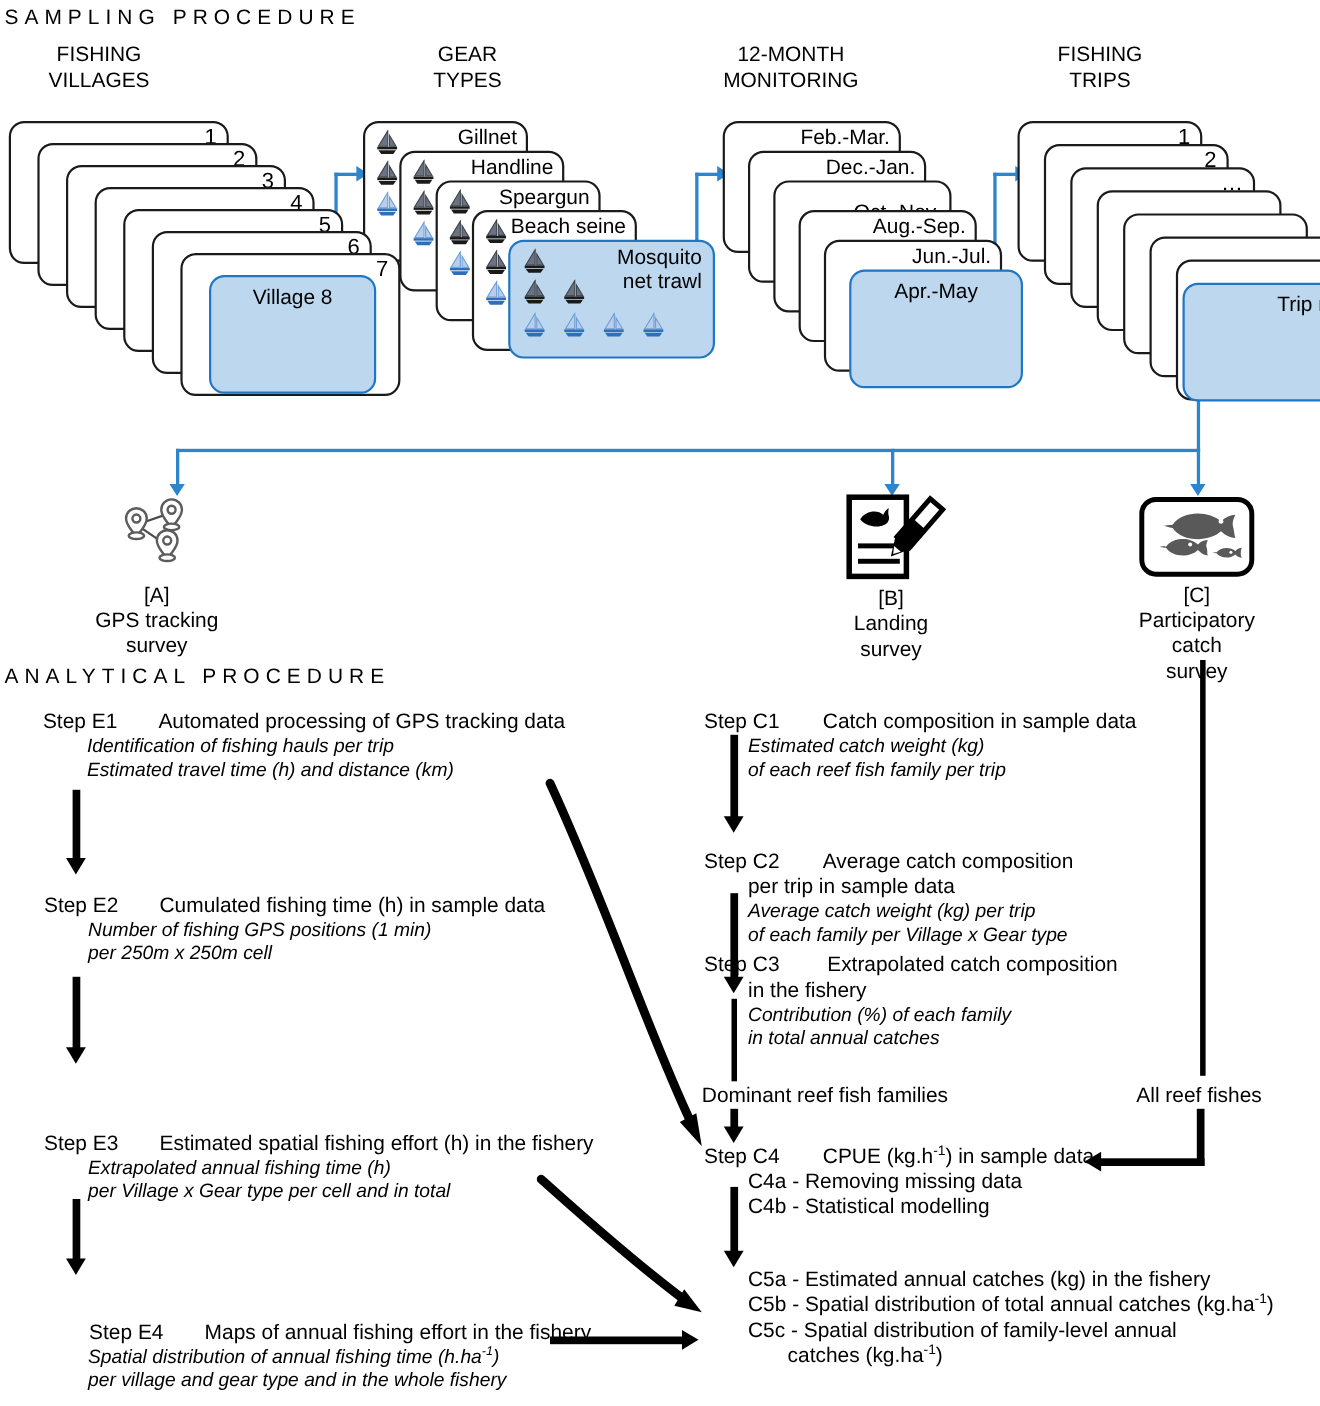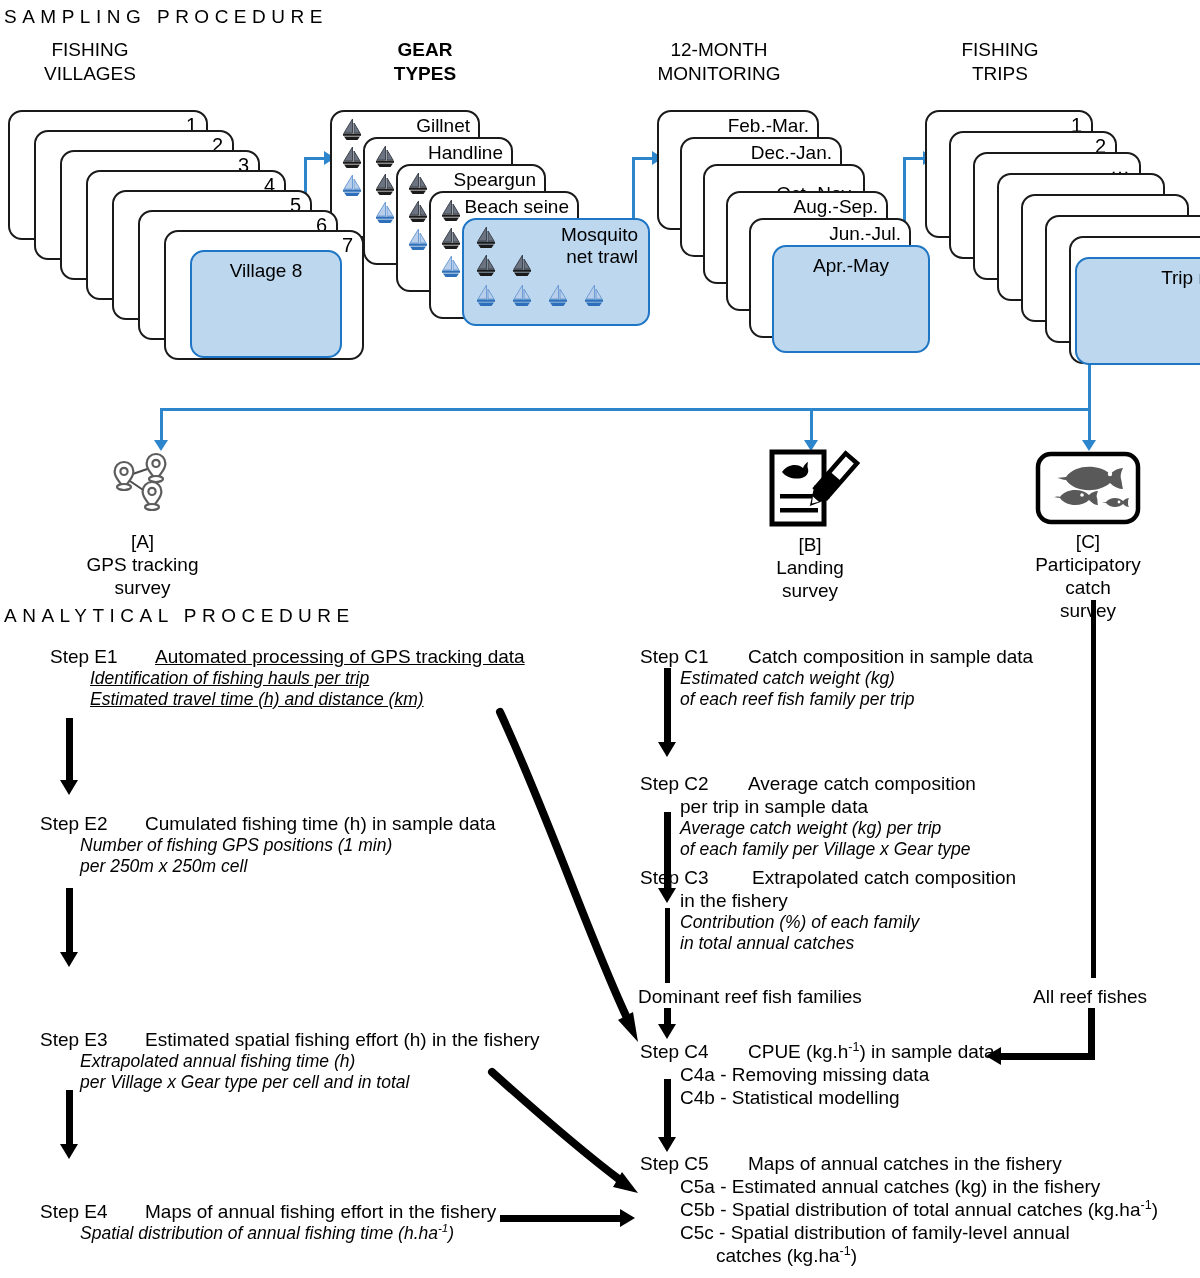--- a/index.html
+++ b/index.html
@@ -53,21 +53,21 @@
 </head>
 <body>
 
 <div class="abs sec-title" style="left:4px;top:6px;">SAMPLING PROCEDURE</div>
 <div class="abs sec-title" style="left:4px;top:605px;">ANALYTICAL PROCEDURE</div>
 
 <div class="abs col-title" style="left:0px;top:38px;width:180px;">
   <div>FISHING</div>
   <div>VILLAGES</div>
 </div>
-<div class="abs col-title" style="left:335px;top:38px;width:180px;font-weight:bold;">
+<div class="abs col-title" style="left:335px;top:38px;width:180px;">
   <div>GEAR</div>
   <div>TYPES</div>
 </div>
 <div class="abs col-title" style="left:604px;top:38px;width:230px;">
   <div>12-MONTH</div>
   <div>MONITORING</div>
 </div>
 <div class="abs col-title" style="left:905px;top:38px;width:190px;">
   <div>FISHING</div>
   <div>TRIPS</div>
@@ -347,21 +347,21 @@
     <circle cx="85" cy="52" r="1.4" fill="#fff"></circle>
   </g>
 </svg>
 <div class="caption" style="left:1010px;top:530px;width:156px;">
   <div>[C]</div>
   <div>Participatory</div>
   <div>catch</div>
   <div>survey</div>
 </div>
 
-<div class="step" style="left:50px;top:645px;text-decoration:underline;">
+<div class="step" style="left:39px;top:645px;">
   <span class="srow"><span class="stepname" style="width:105px;">Step E1</span><span>Automated processing of GPS tracking data</span></span>
   <span class="srow sub indent">Identification of fishing hauls per trip</span>
   <span class="srow sub indent">Estimated travel time (h) and distance (km)</span>
 </div>
 <div class="bk bkv" style="left:66px;top:718px;height:65px;"></div>
 <div class="ktip d" style="left:60px;top:780px;"></div>
 
 <div class="step" style="left:40px;top:812px;">
   <span class="srow"><span class="stepname" style="width:105px;">Step E2</span><span>Cumulated fishing time (h) in sample data</span></span>
   <span class="srow sub indent">Number of fishing GPS positions (1 min)</span>
@@ -372,22 +372,23 @@
 
 <div class="step" style="left:40px;top:1004px;">
   <span class="srow"><span class="stepname" style="width:105px;margin-top:24px;">Step E3</span><span>Estimated spatial fishing effort (h) in the fishery</span></span>
   <span class="srow sub indent">Extrapolated annual fishing time (h)</span>
   <span class="srow sub indent">per Village x Gear type per cell and in total</span>
 </div>
 <div class="bk bkv" style="left:66px;top:1090px;height:58px;"></div>
 <div class="ktip d" style="left:60px;top:1144px;"></div>
 
 <div class="step" style="left:40px;top:1200px;">
-  <span class="srow"><span class="stepname" style="width:105px;">Step E4</span><span>Maps of annual fishing effort in the fishery</span></span>
+  <span class="srow"><span class="stepname" style="width:105px;margin-left:41px;">Step E4</span><span>Maps of annual fishing effort in the fishery</span></span>
   <span class="srow sub indent">Spatial distribution of annual fishing time (h.ha<sup>-1</sup>)</span>
+  <span class="srow sub indent">per village and gear type and in the whole fishery</span>
 </div>
 
 <svg class="abs" style="left:470px;top:690px;" width="200" height="380">
   <path d="M30 22 C 80 130, 120 250, 158 330" stroke="#000" stroke-width="8" fill="none" stroke-linecap="round"></path>
   <path d="M168 352 L148 330 L163 322 Z" fill="#000"></path>
 </svg>
 <svg class="abs" style="left:470px;top:1030px;" width="200" height="175">
   <path d="M22 42 C 70 85, 110 120, 150 150" stroke="#000" stroke-width="8" fill="none" stroke-linecap="round"></path>
   <path d="M168 163 L143 157 L152 142 Z" fill="#000"></path>
 </svg>
@@ -432,18 +433,17 @@
 
 <div class="step" style="left:640px;top:1040px;">
   <span class="srow"><span class="stepname" style="width:108px;">Step C4</span><span>CPUE (kg.h<sup>-1</sup>) in sample data</span></span>
   <span class="srow indent">C4a - Removing missing data</span>
   <span class="srow indent">C4b - Statistical modelling</span>
 </div>
 <div class="bk bkv" style="left:664px;top:1079px;height:62px;"></div>
 <div class="ktip d" style="left:658px;top:1137px;"></div>
 
 <div class="step" style="left:640px;top:1152px;">
-  <span class="srow"><span class="stepname" style="width:108px;">Step C5</span><span>Maps of annual catches in the fishery</span></span>
   <span class="srow indent">C5a - Estimated annual catches (kg) in the fishery</span>
   <span class="srow indent">C5b - Spatial distribution  of total annual catches (kg.ha<sup>-1</sup>)</span>
   <span class="srow indent">C5c - Spatial distribution of family-level annual</span>
   <span class="srow indent2">catches (kg.ha<sup>-1</sup>)</span>
 </div>
 
 </body></html>

